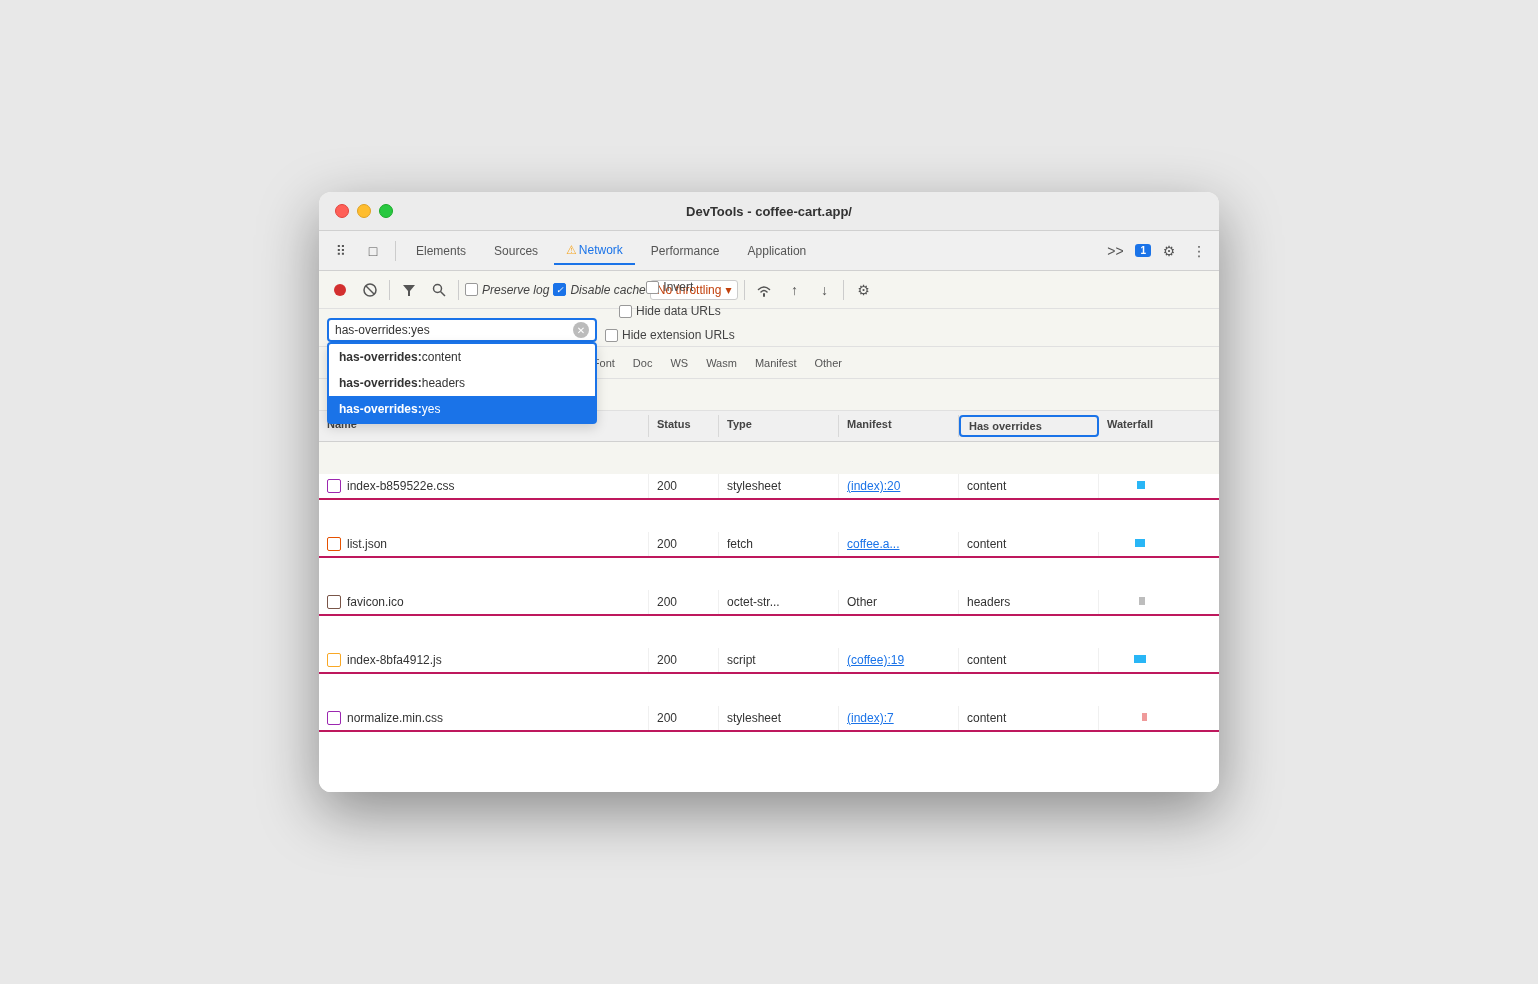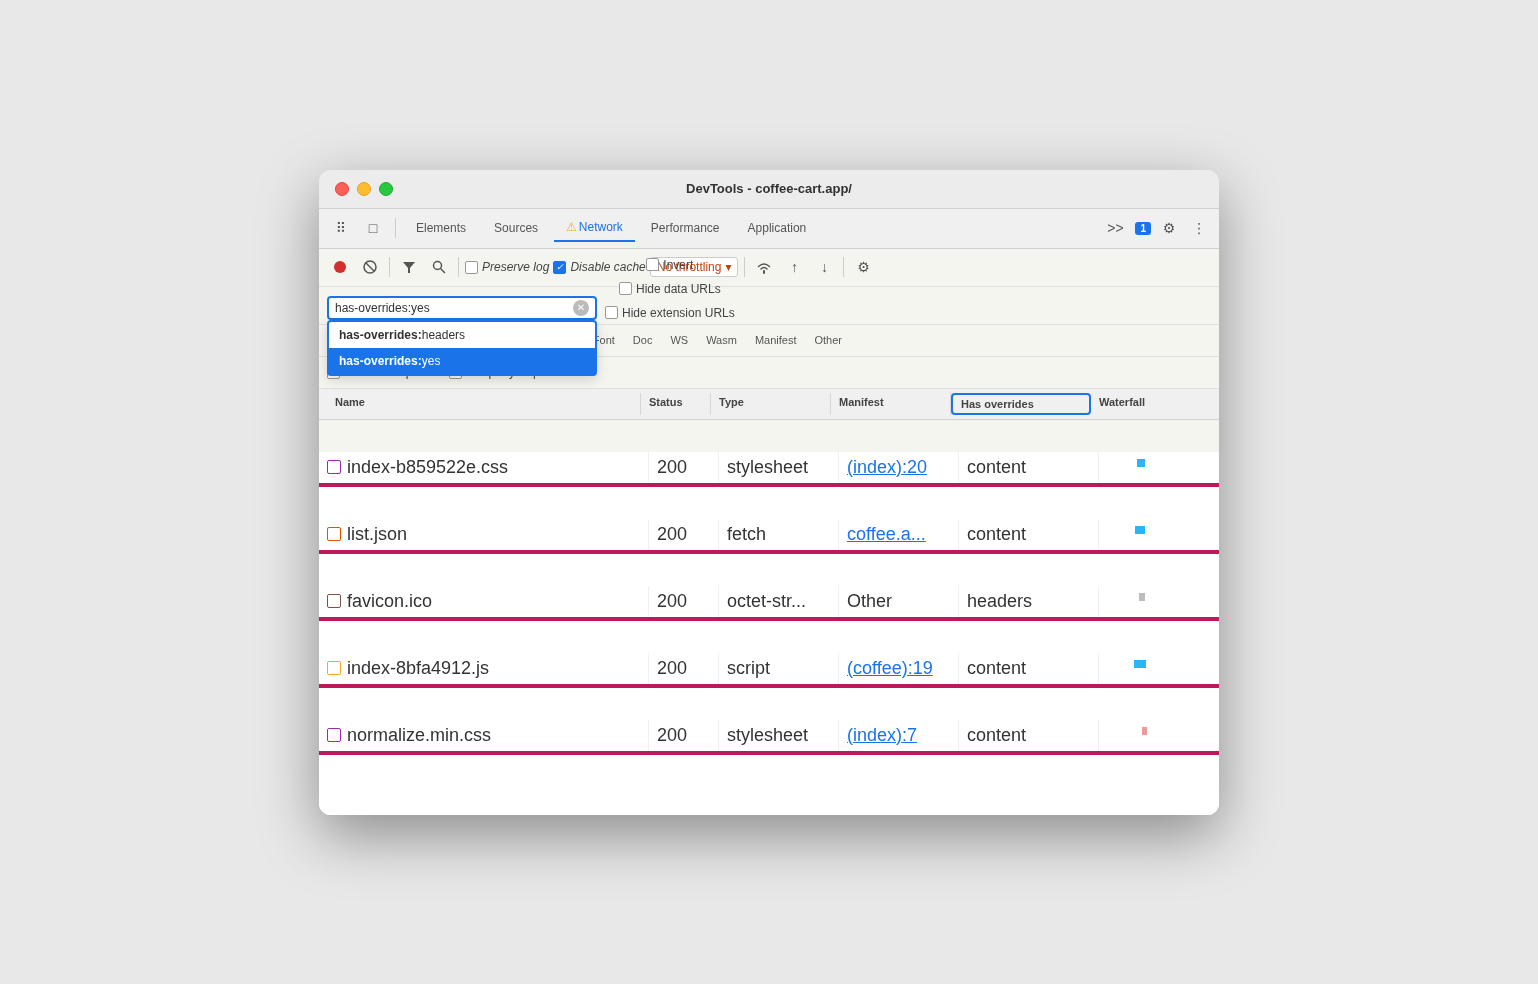--- a/index.html
+++ b/index.html
@@ -284,36 +284,36 @@
       gap: 5px;
       font-size: 12px;
       color: #444;
       cursor: pointer;
     }
     .table-header {
       background: #f0f0f0;
       border-bottom: 1px solid #d0d0d0;
       display: grid;
       grid-template-columns: 1fr 70px 120px 120px 140px 120px;
-      padding: 4px 8px;
+      padding: 4px 0;
       font-size: 11px;
       font-weight: 600;
       color: #444;
     }
     .th {
       padding: 3px 8px;
       border-right: 1px solid #d8d8d8;
     }
     .th:last-child { border-right: none; }
     .table-body { background: white; }
     .table-row {
       display: grid;
       grid-template-columns: 1fr 70px 120px 120px 140px 120px;
-      border-bottom: 4px solid #be185d;
-      font-size: 18px;
+      border-bottom: 2px solid #be185d;
+      font-size: 12px;
       margin-top: 32px;
     }
     .td {
       padding: 5px 8px;
       overflow: hidden;
       text-overflow: ellipsis;
       white-space: nowrap;
       border-right: 1px solid #f0f0f0;
       color: #333;
     }
@@ -459,20 +459,23 @@
     <div class="toolbar-btn">⚙</div>
   </div>
 
   <div class="filter-bar">
     <div class="search-container">
       <div class="search-input-wrap highlight-box">
         <input class="search-input" type="text" value="has-overrides:yes" style="">
         <div class="search-clear">✕</div>
       </div>
       <div class="dropdown highlight-box">
+        <div class="dropdown-item">
+          <span class="key">has-overrides:</span><span class="val">content</span>
+        </div>
         <div class="dropdown-item">
           <span class="key">has-overrides:</span><span class="val">headers</span>
         </div>
         <div class="dropdown-item selected">
           <span class="key">has-overrides:</span><span class="val">yes</span>
         </div>
       </div>
     </div>
     <div class="filter-options">
       <label class="filter-option">

